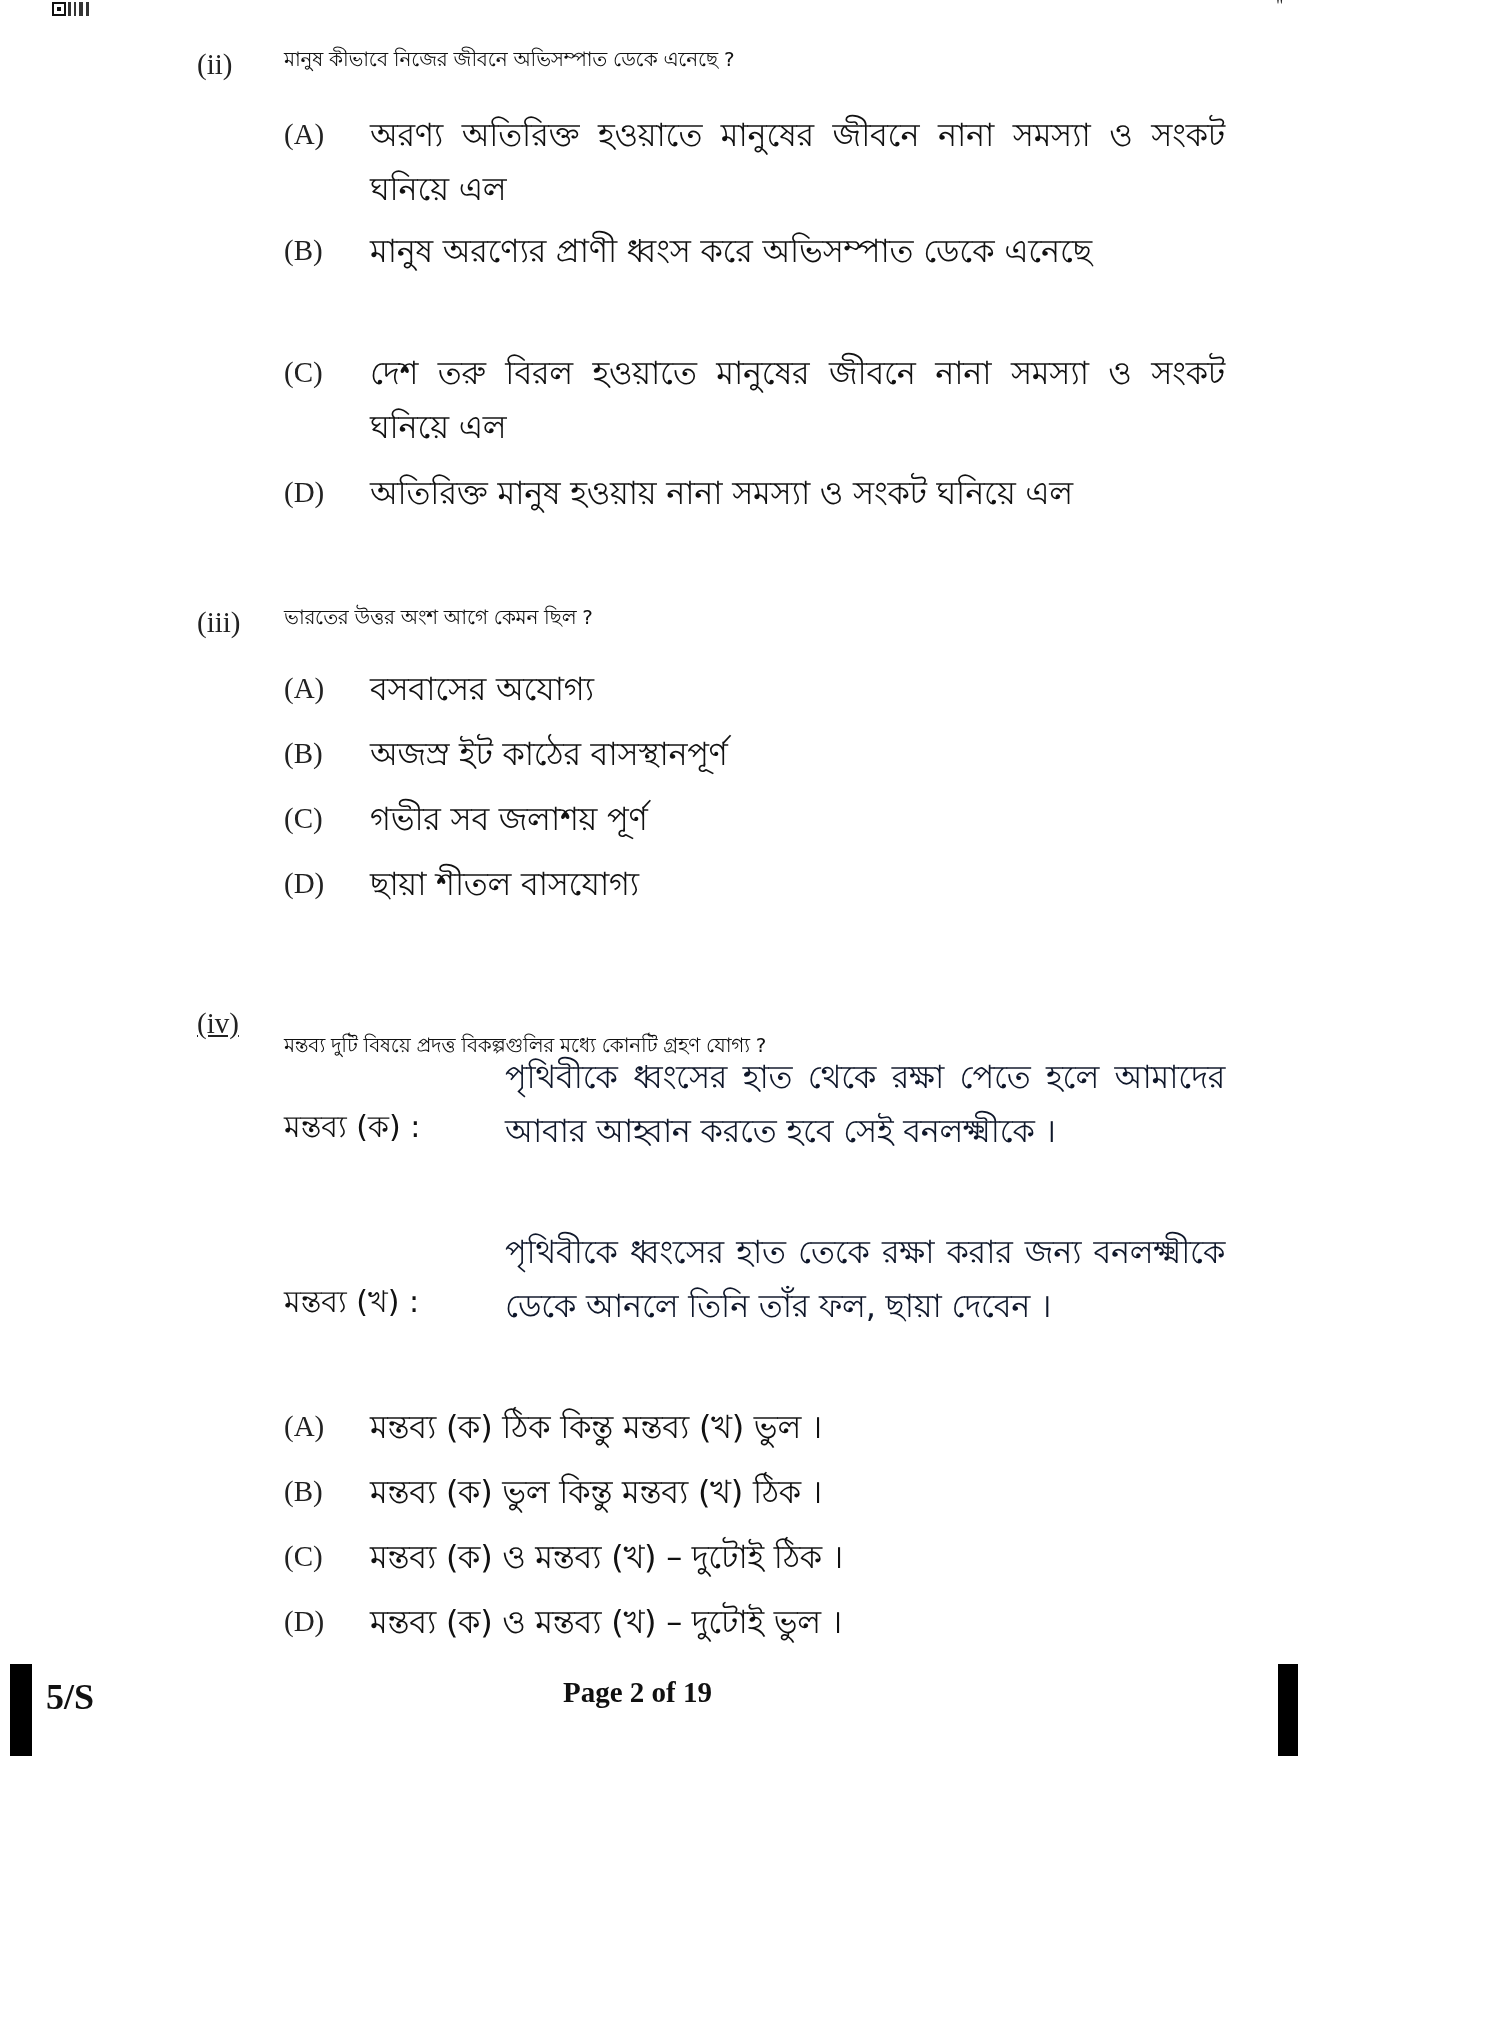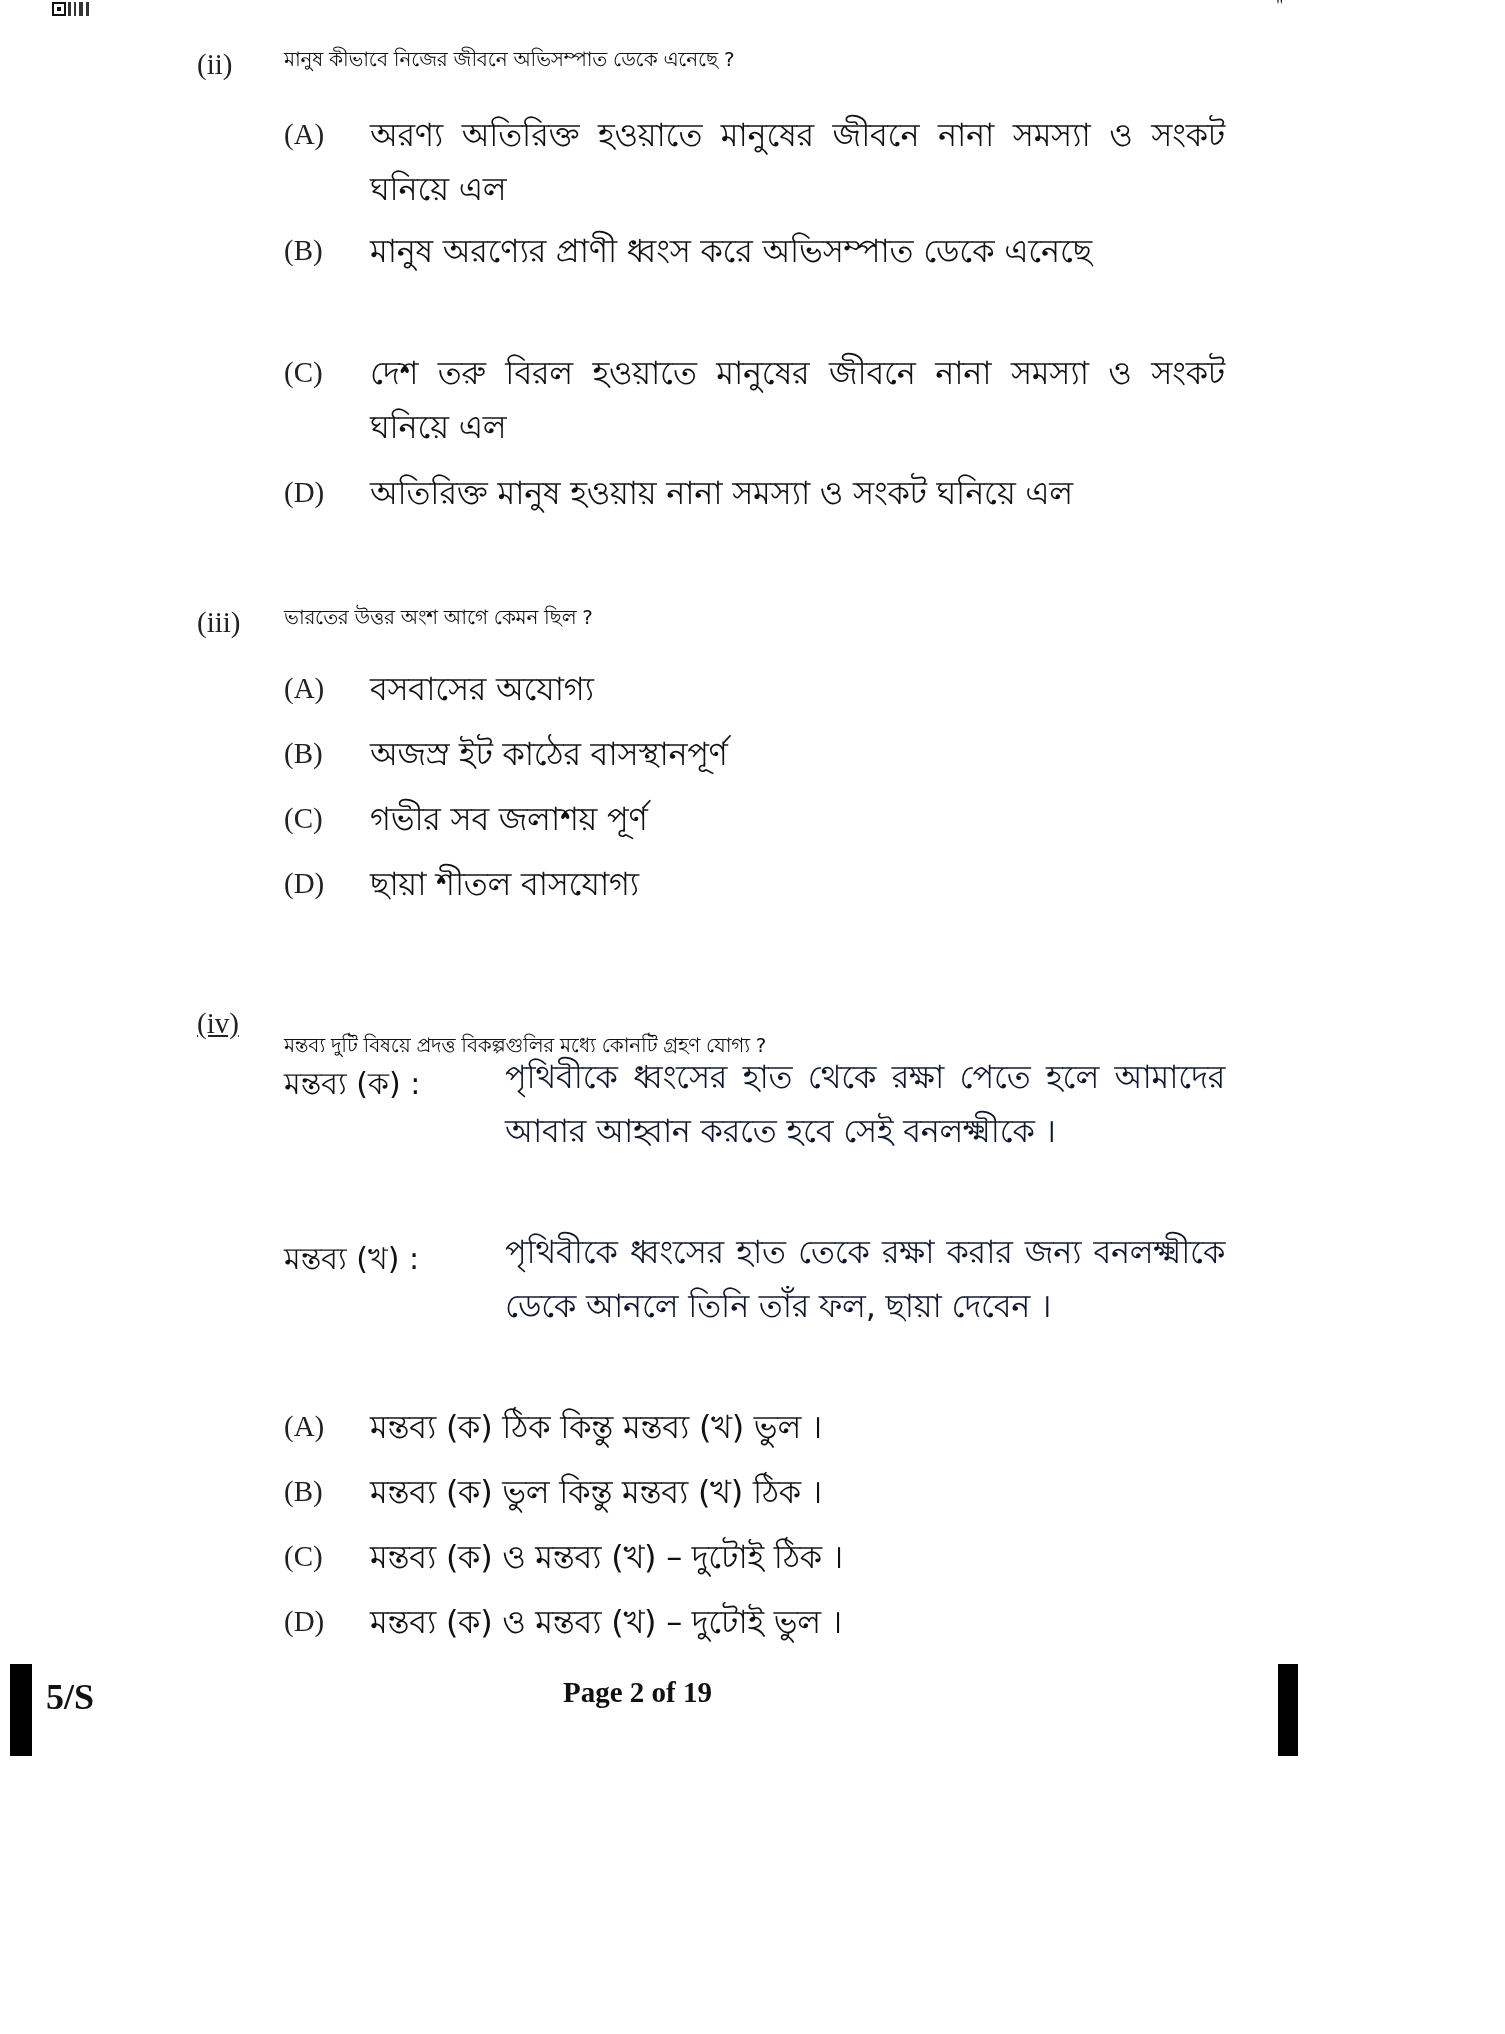--- a/index.html
+++ b/index.html
@@ -98,20 +98,21 @@
       text-align-last: left;
       letter-spacing: -0.3px;
     }
     .opt-text.single { white-space: nowrap; }
     .comment-label {
       position: absolute;
       left: 284px;
       font-size: 30px;
       white-space: nowrap;
       color: #111;
+      margin-top: 43px;
     }
     .comment-text {
       position: absolute;
       left: 505px;
       width: 720px;
       font-size: 32px;
       line-height: 54px;
       text-align: justify;
       text-align-last: left;
       color: #0f172a;

